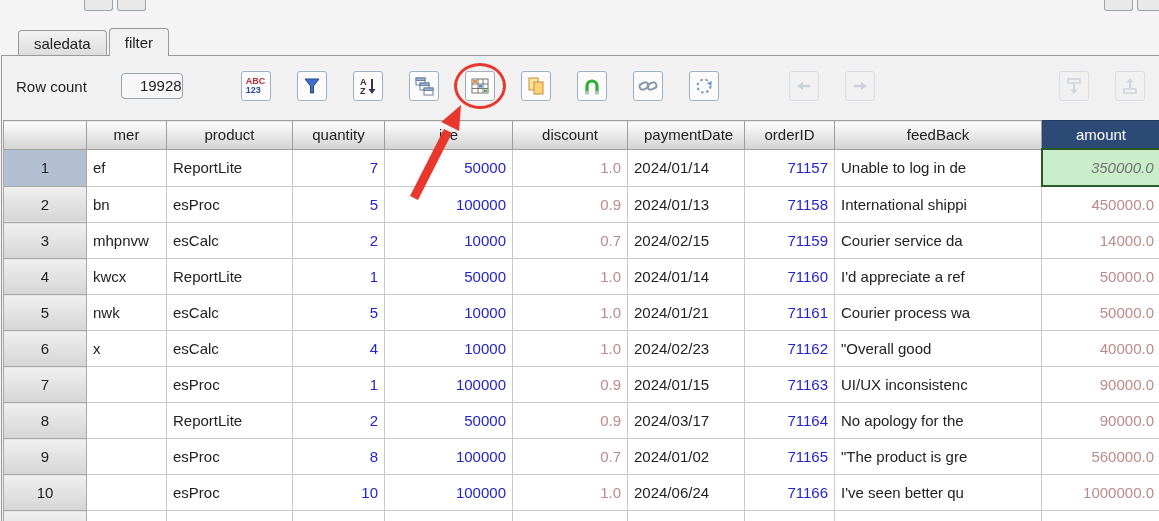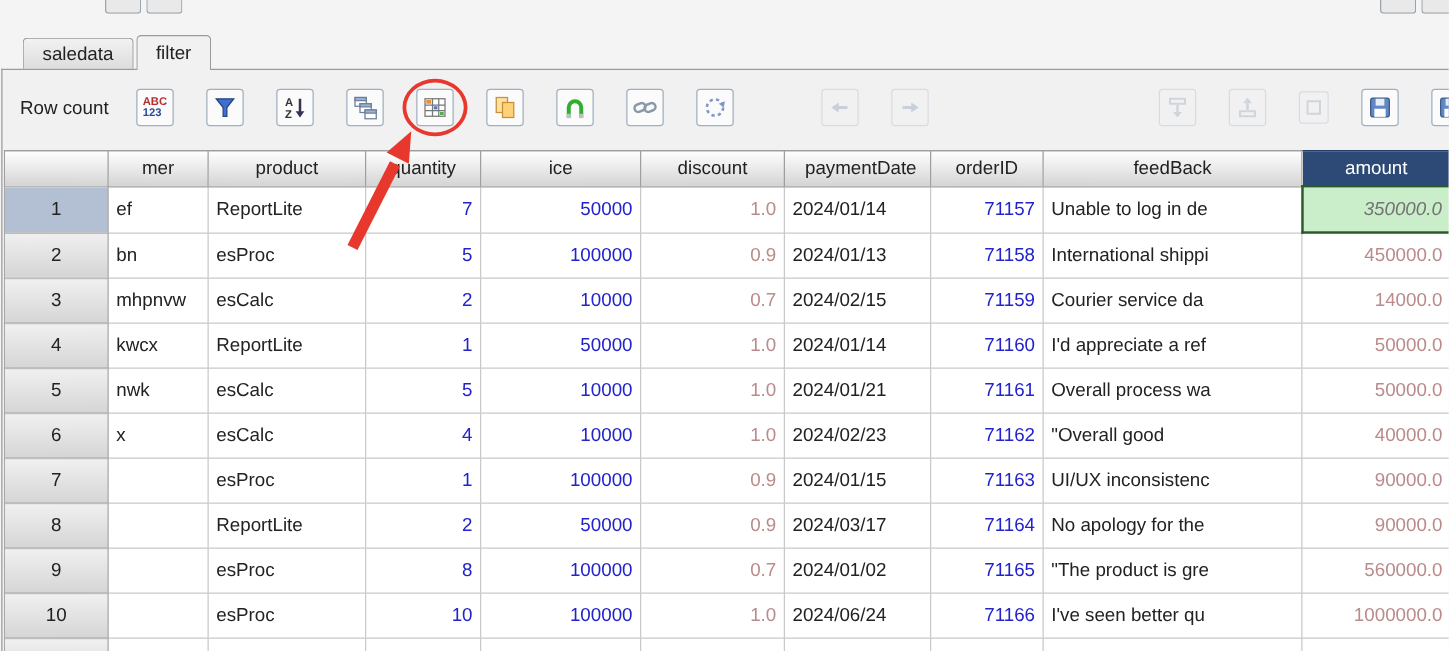--- a/index.html
+++ b/index.html
@@ -70,20 +70,21 @@
 
 <div class="tabbar">
   <div class="tab">saledata</div>
   <div class="tab active">filter</div>
 </div>
 
 <div class="panel">
 
   <div class="toolbar">
     <span class="rc-label">Row count</span>
+    <div class="rc-field">19928</div>
 
     <div class="tbtn">
       <span class="abc">
         <span class="t">ABC</span>
         <span class="b">123</span>
       </span>
     </div>
 
     <div class="tbtn">
       <svg width="20" height="20" viewBox="0 0 20 20">
@@ -288,21 +289,21 @@
           </tr>
           <tr>
             <td class="rownum">5</td>
             <td class="">nwk</td>
             <td class="">esCalc</td>
             <td class="num blue">5</td>
             <td class="num blue">10000</td>
             <td class="num pink">1.0</td>
             <td class="">2024/01/21</td>
             <td class="num blue">71161</td>
-            <td class="">Overall process wa</td>
+            <td class="">Courier process wa</td>
             <td class="num pink">50000.0</td>
           </tr>
           <tr>
             <td class="rownum">6</td>
             <td class="">x</td>
             <td class="">esCalc</td>
             <td class="num blue">4</td>
             <td class="num blue">10000</td>
             <td class="num pink">1.0</td>
             <td class="">2024/02/23</td>

